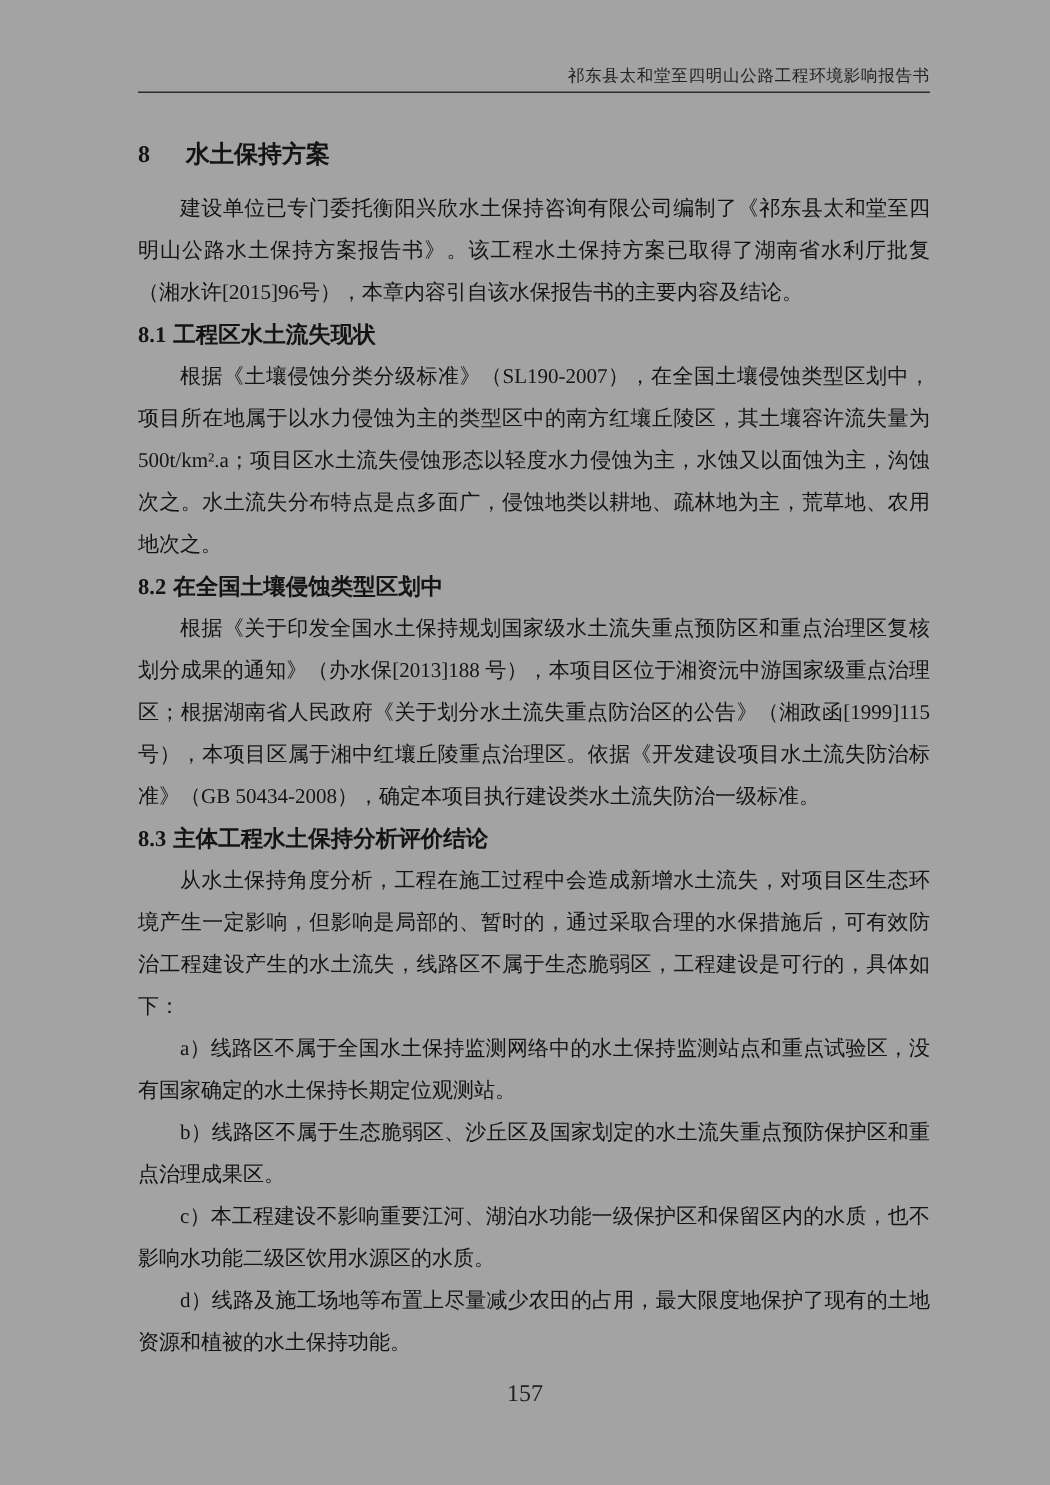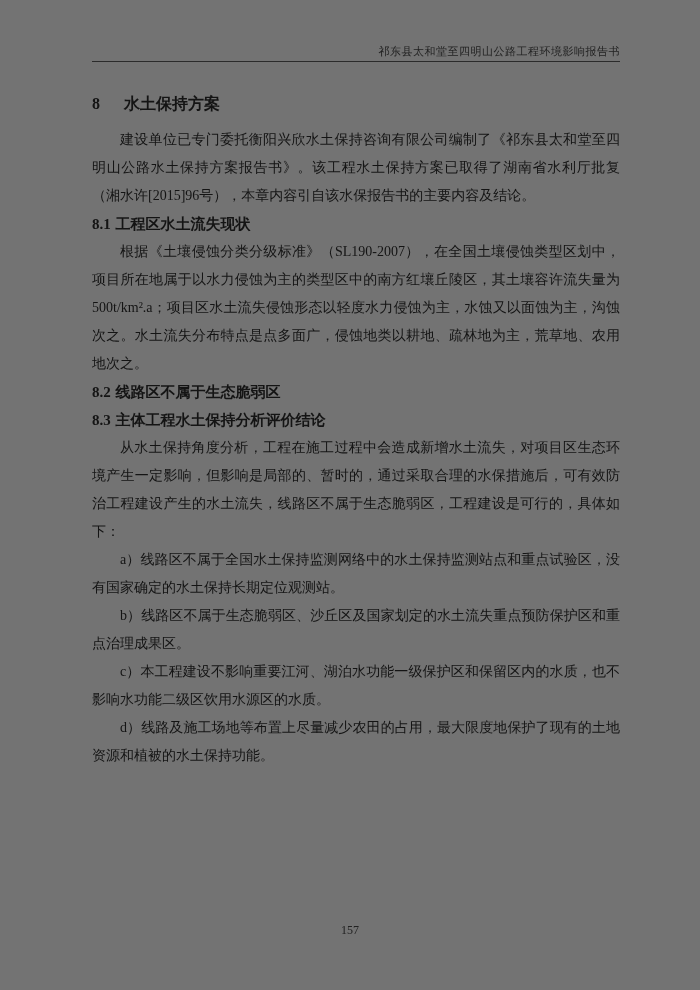--- a/index.html
+++ b/index.html
@@ -7,21 +7,21 @@
     padding: 0;
     width: 700px;
     height: 990px;
     background: #ffffff;
     overflow: hidden;
   }
   .page {
     position: relative;
     width: 700px;
     height: 990px;
-    background: #737373;
+    background: #a3a3a3;
     font-family: "Liberation Serif", "DejaVu Serif", serif;
     color: #151515;
   }
   .running-header {
     position: absolute;
     top: 43px;
     left: 92px;
     width: 528px;
     text-align: right;
     font-size: 11px;
@@ -70,21 +70,21 @@
   .para {
     margin: 0;
     text-indent: 2em;
   }
   .page-footer {
     position: absolute;
     top: 922px;
     left: 0;
     width: 700px;
     text-align: center;
-    font-size: 12px;
+    font-size: 16px;
     color: #222222;
     line-height: 16px;
   }
 </style>
 </head>
 <body>
 
 <div class="page">
 
   <div class="running-header">
@@ -103,22 +103,23 @@
     <p class="para">建设单位已专门委托衡阳兴欣水土保持咨询有限公司编制了《祁东县太和堂至四明山公路水土保持方案报告书》。该工程水土保持方案已取得了湖南省水利厅批复（湘水许[2015]96号），本章内容引自该水保报告书的主要内容及结论。</p>
 
     <h2 class="section-heading">
       <span class="section-number">8.1</span>
       <span class="section-title">工程区水土流失现状</span>
     </h2>
     <p class="para">根据《土壤侵蚀分类分级标准》（SL190-2007），在全国土壤侵蚀类型区划中，项目所在地属于以水力侵蚀为主的类型区中的南方红壤丘陵区，其土壤容许流失量为500t/km².a；项目区水土流失侵蚀形态以轻度水力侵蚀为主，水蚀又以面蚀为主，沟蚀次之。水土流失分布特点是点多面广，侵蚀地类以耕地、疏林地为主，荒草地、农用地次之。</p>
 
     <h2 class="section-heading">
       <span class="section-number">8.2</span>
-      <span class="section-title">线路区不属于生态脆弱区</span>
+      <span class="section-title">在全国土壤侵蚀类型区划中</span>
     </h2>
+    <p class="para">根据《关于印发全国水土保持规划国家级水土流失重点预防区和重点治理区复核划分成果的通知》（办水保[2013]188 号），本项目区位于湘资沅中游国家级重点治理区；根据湖南省人民政府《关于划分水土流失重点防治区的公告》（湘政函[1999]115号），本项目区属于湘中红壤丘陵重点治理区。依据《开发建设项目水土流失防治标准》（GB 50434-2008），确定本项目执行建设类水土流失防治一级标准。</p>
 
     <h2 class="section-heading">
       <span class="section-number">8.3</span>
       <span class="section-title">主体工程水土保持分析评价结论</span>
     </h2>
     <p class="para">从水土保持角度分析，工程在施工过程中会造成新增水土流失，对项目区生态环境产生一定影响，但影响是局部的、暂时的，通过采取合理的水保措施后，可有效防治工程建设产生的水土流失，线路区不属于生态脆弱区，工程建设是可行的，具体如下：</p>
     <p class="para">a）线路区不属于全国水土保持监测网络中的水土保持监测站点和重点试验区，没有国家确定的水土保持长期定位观测站。</p>
     <p class="para">b）线路区不属于生态脆弱区、沙丘区及国家划定的水土流失重点预防保护区和重点治理成果区。</p>
     <p class="para">c）本工程建设不影响重要江河、湖泊水功能一级保护区和保留区内的水质，也不影响水功能二级区饮用水源区的水质。</p>
     <p class="para">d）线路及施工场地等布置上尽量减少农田的占用，最大限度地保护了现有的土地资源和植被的水土保持功能。</p>

